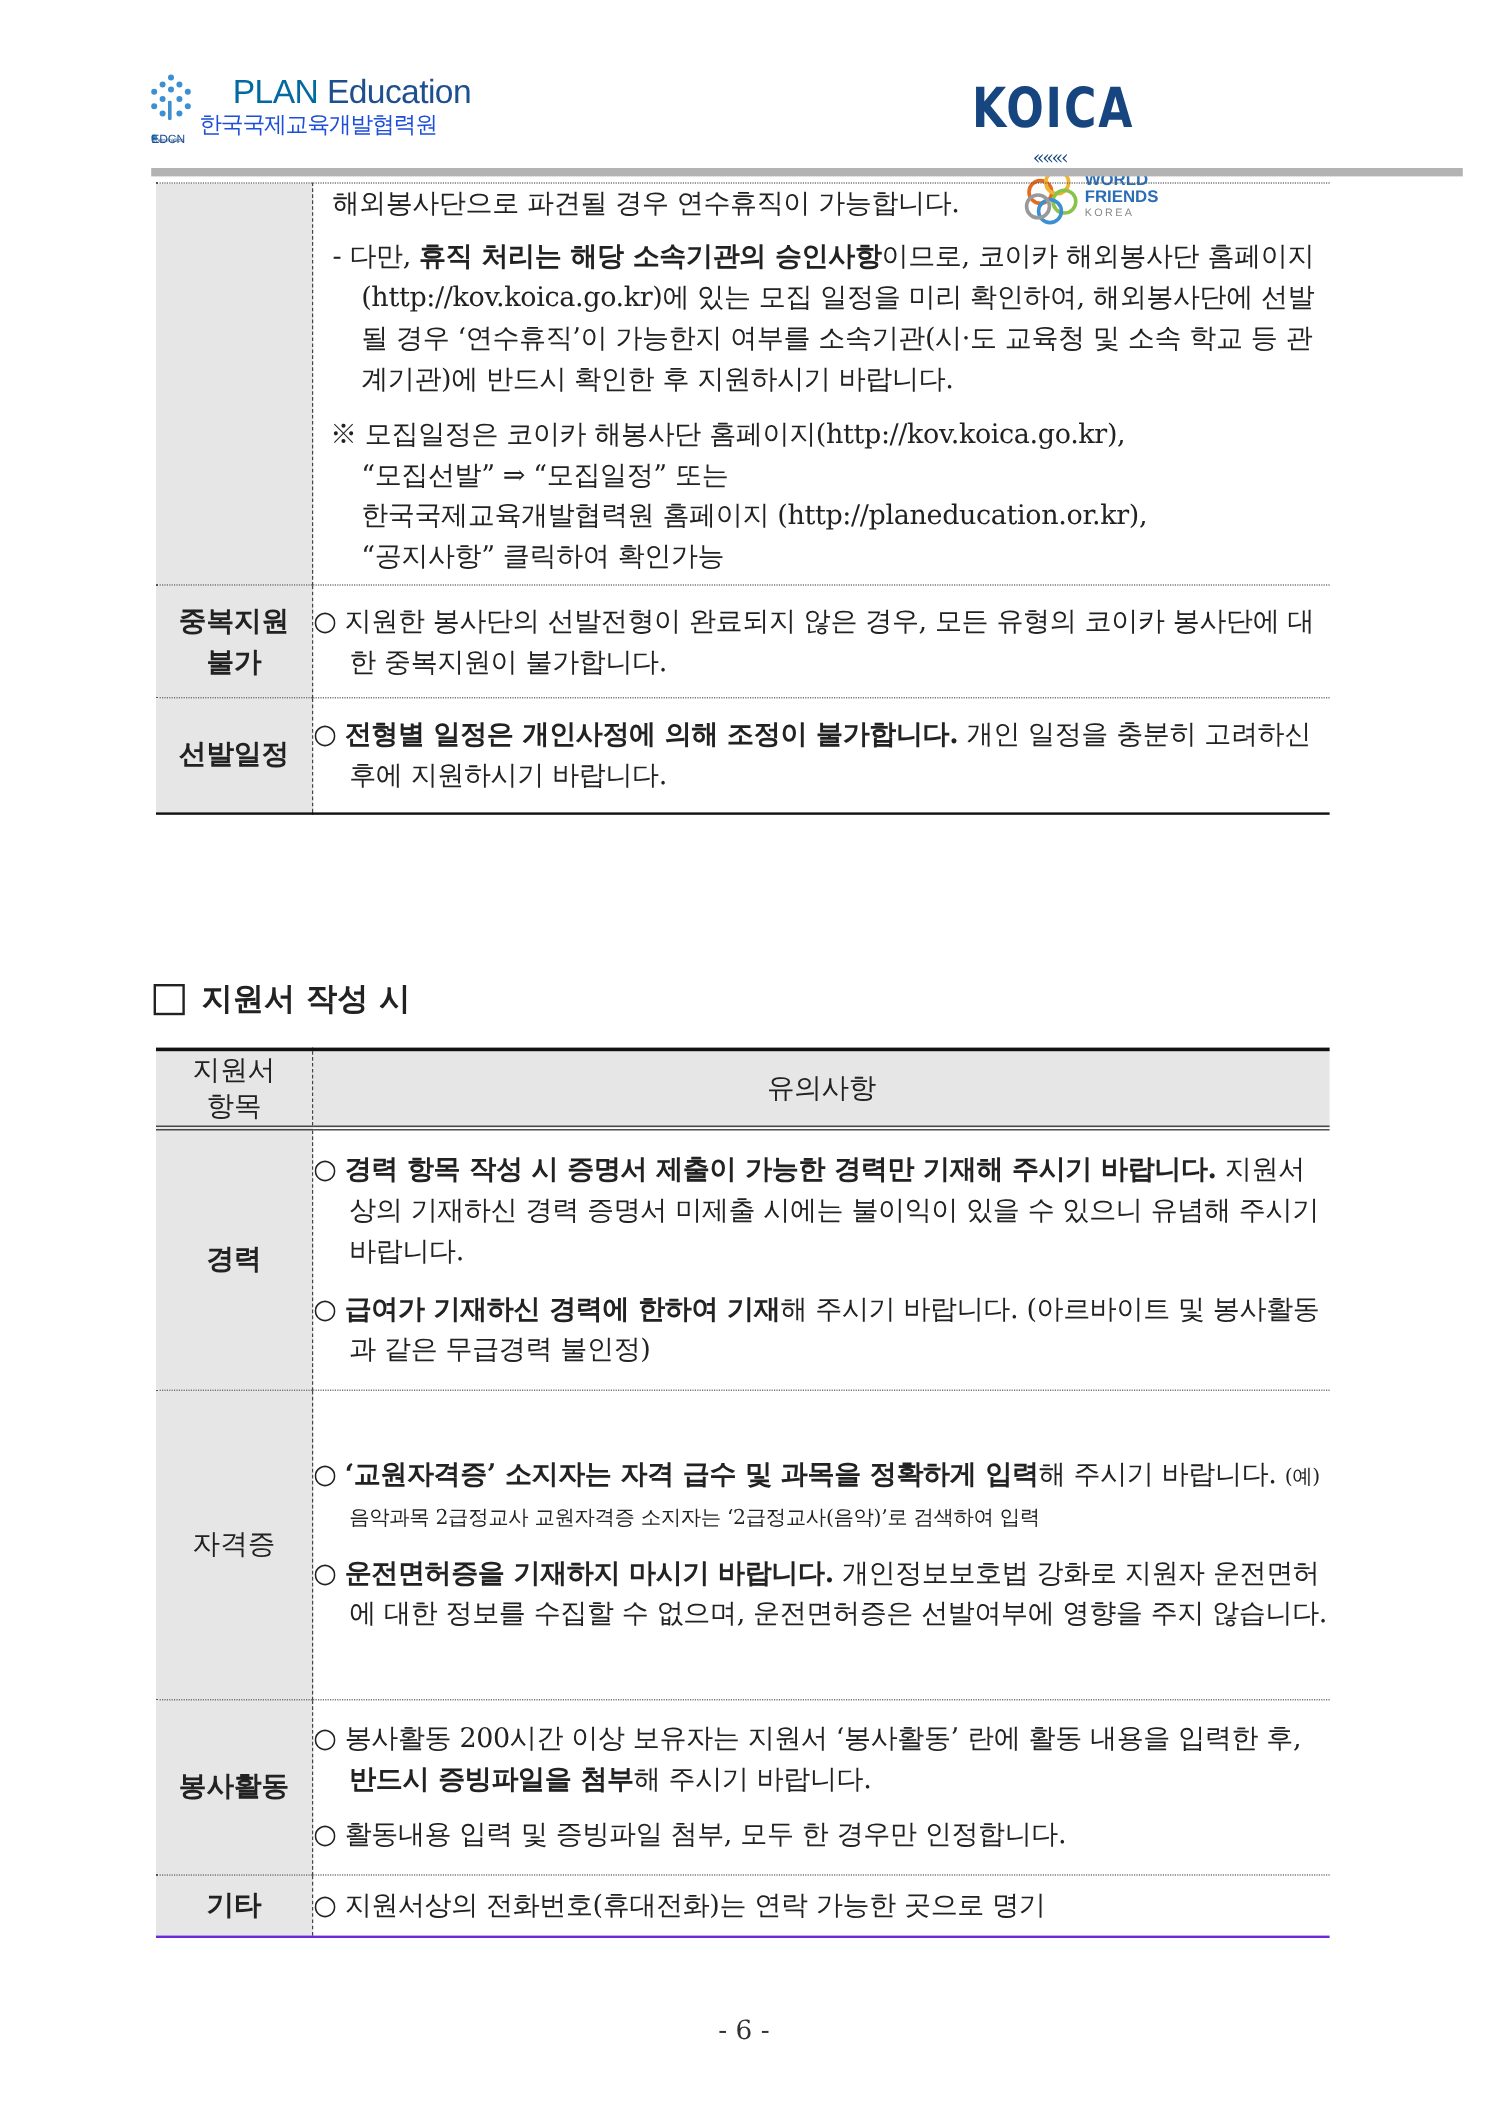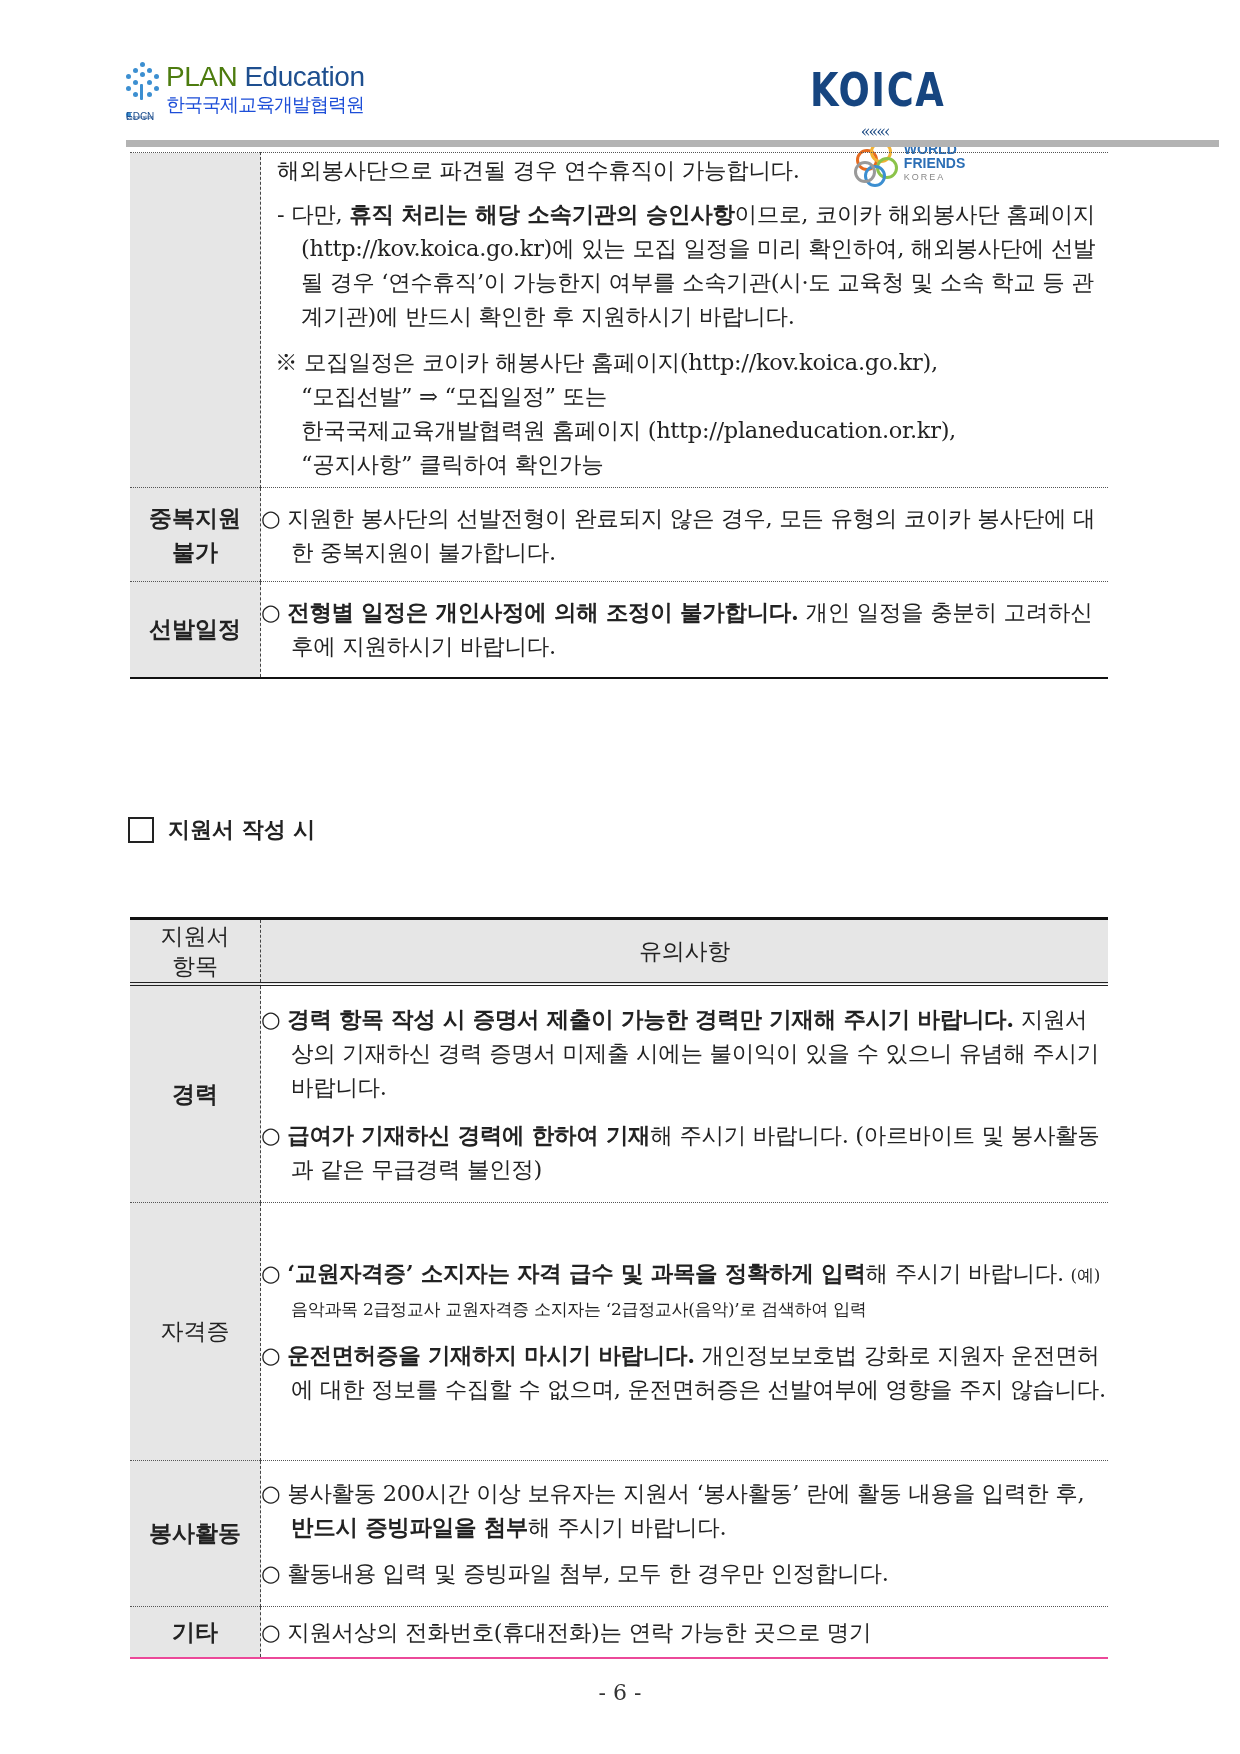--- a/index.html
+++ b/index.html
@@ -9,21 +9,21 @@
       color: #222;
     }
     .header { position: absolute; left: 0; top: 0; width: 1240px; height: 150px; }
     .logo-left { position: absolute; left: 126px; top: 62px; display: flex; align-items: flex-start; }
     .dots { width: 34px; height: 50px; position: relative; margin-right: 4px; }
     .dots span { position: absolute; width: 5px; height: 5px; border-radius: 50%; background: #3c8fd1; }
     .edcn { position: absolute; left: 0; top: 50px; font-family: "Liberation Sans", sans-serif; font-size: 10px; color: #1e4f8f; line-height: 10px; }
     .edcn small { display: block; font-size: 5px; color: #1e4f8f; }
     .plan-text { display: flex; flex-direction: column; margin-left: 2px; }
     .plan-title { font-family: "Liberation Sans", sans-serif; font-size: 28px; line-height: 30px; color: #1e4f8f; letter-spacing: -0.5px; }
-    .plan-title .plan { color: #4d7c0f; }
+    .plan-title .plan { color: #0369a1; margin-left: 28px; }
     .plan-sub { font-family: "DejaVu Sans", sans-serif; font-size: 19px; line-height: 24px; color: #1d4ed8; letter-spacing: -1px; }
     .logo-right { position: absolute; left: 810px; top: 64px; display: flex; align-items: center; flex-direction: column; }
     .koica { font-family: "DejaVu Sans", sans-serif; font-weight: bold; font-size: 46px; color: #164580; letter-spacing: 2px; transform: scaleX(0.8); transform-origin: left center; line-height: 52px; }
     .leaf { color: #164580; font-size: 16px; margin-left: -40px; margin-top: 6px; letter-spacing: -2px; }
     .wf { display: flex; align-items: center; margin-left: 30px; }
     .flower { width: 44px; height: 44px; position: relative; }
     .flower span { position: absolute; width: 16px; height: 16px; border-radius: 50%; border: 3px solid; }
     .wf-text { margin-left: 6px; font-family: "Liberation Sans", sans-serif; font-weight: bold; font-size: 14px; line-height: 14px; color: #2b6eb5; }
     .wf-text .korea { font-weight: normal; font-size: 9px; color: #888; letter-spacing: 2px; }
     .hbar { position: absolute; left: 126px; top: 140px; width: 1093px; height: 7px; background: #b3b3b3; }
@@ -34,26 +34,26 @@
     td.lab.normal { font-weight: normal; text-align: center; }
     td.con { padding: 6px 20px 6px 24px; font-size: 22.5px; line-height: 34px; letter-spacing: -0.3px; }
     tr.dotted-top td { border-top: 1px dotted #555; }
     .b { font-weight: bold; }
     .para { margin: 6px 0; }
     .ind { padding-left: 30px; text-indent: -30px; }
     .ind2 { padding-left: 14px; }
     .small { font-size: 17px; line-height: 30px; }
 
     #t1 { top: 152px; border-bottom: 2px solid #111; }
-    #t2 { top: 917px; border-top: 3px solid #111; border-bottom: 2px solid #ec4899; }
+    #t2 { top: 873px; border-top: 3px solid #111; border-bottom: 2px solid #6d28d9; }
     #t2 tr.head td { background: #e6e6e6; height: 62px; border-bottom: 4px double #222; }
     #t2 tr.head td.con { text-align: center; font-size: 23px; }
     #t2 tr.head td.lab { font-weight: normal; line-height: 30px; }
 
-    .section-title { position: absolute; left: 128px; top: 815px; font-size: 22px; font-weight: bold; display: flex; align-items: center; }
+    .section-title { position: absolute; left: 128px; top: 815px; font-size: 26px; font-weight: bold; display: flex; align-items: center; }
     .checkbox { width: 22px; height: 22px; border: 2px solid #222; margin-right: 14px; display: inline-block; }
     .page-num { position: absolute; top: 1680px; left: 0; width: 1240px; text-align: center; font-size: 22px; color: #333; }
   </style>
 </head>
 <body>
 
 <div class="header">
   <div class="logo-left">
     <div class="dots">
       <span style="left:14px;top:0"></span>

